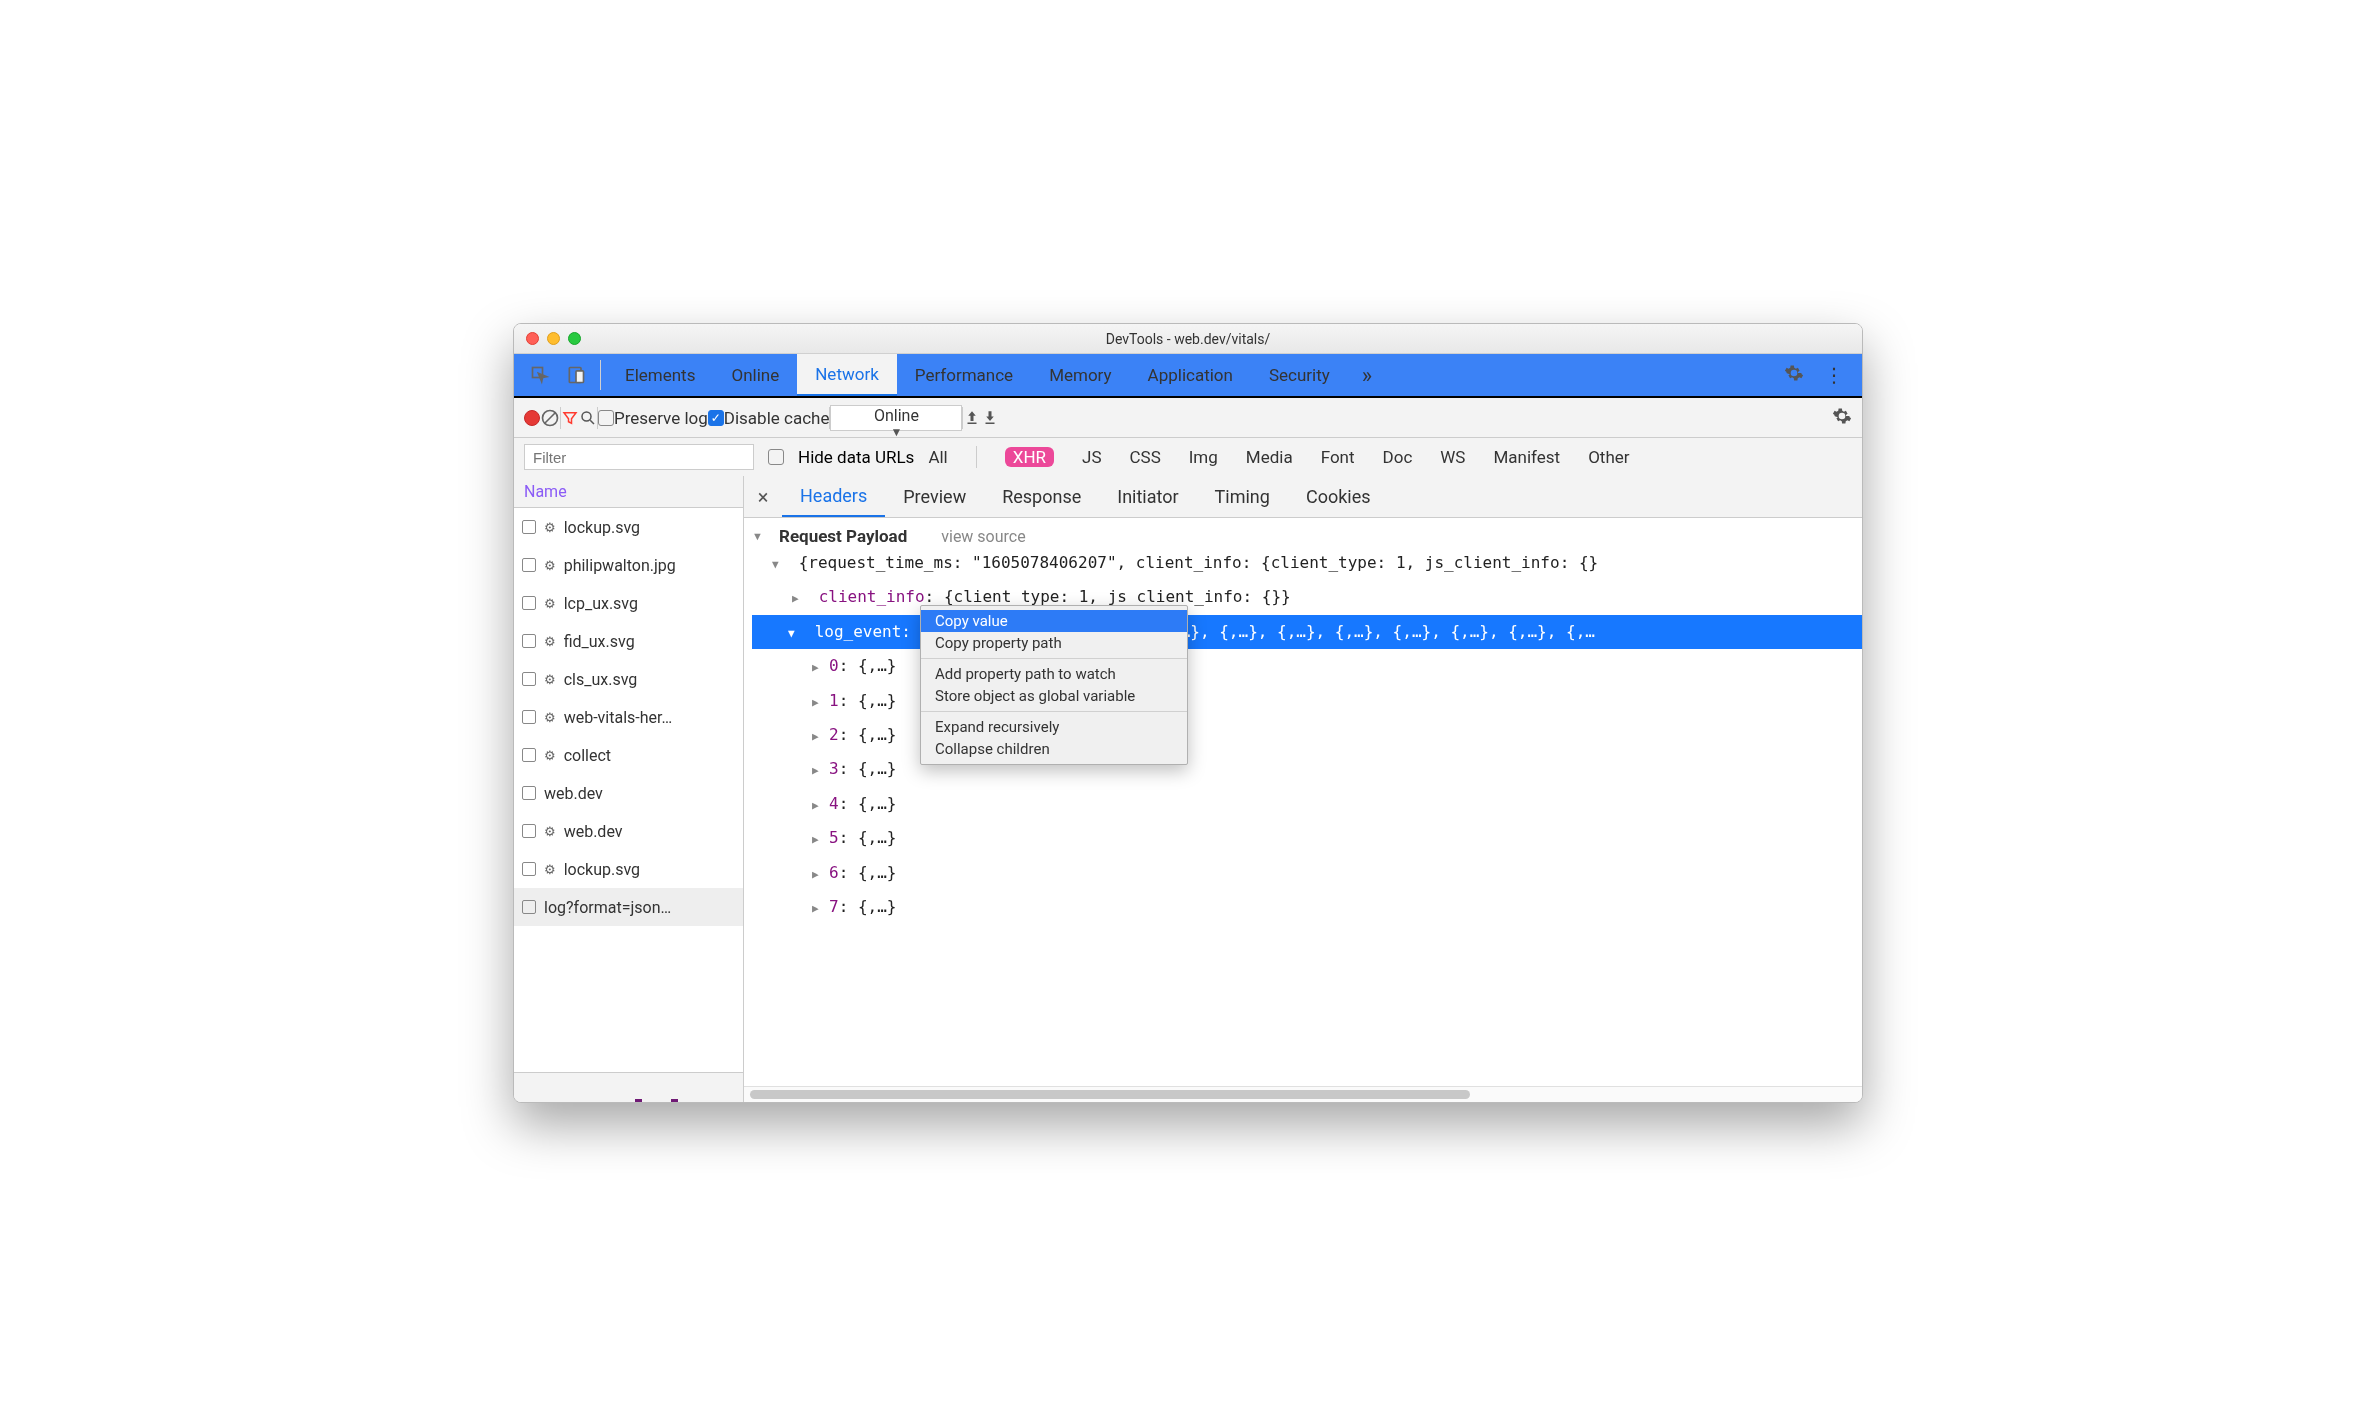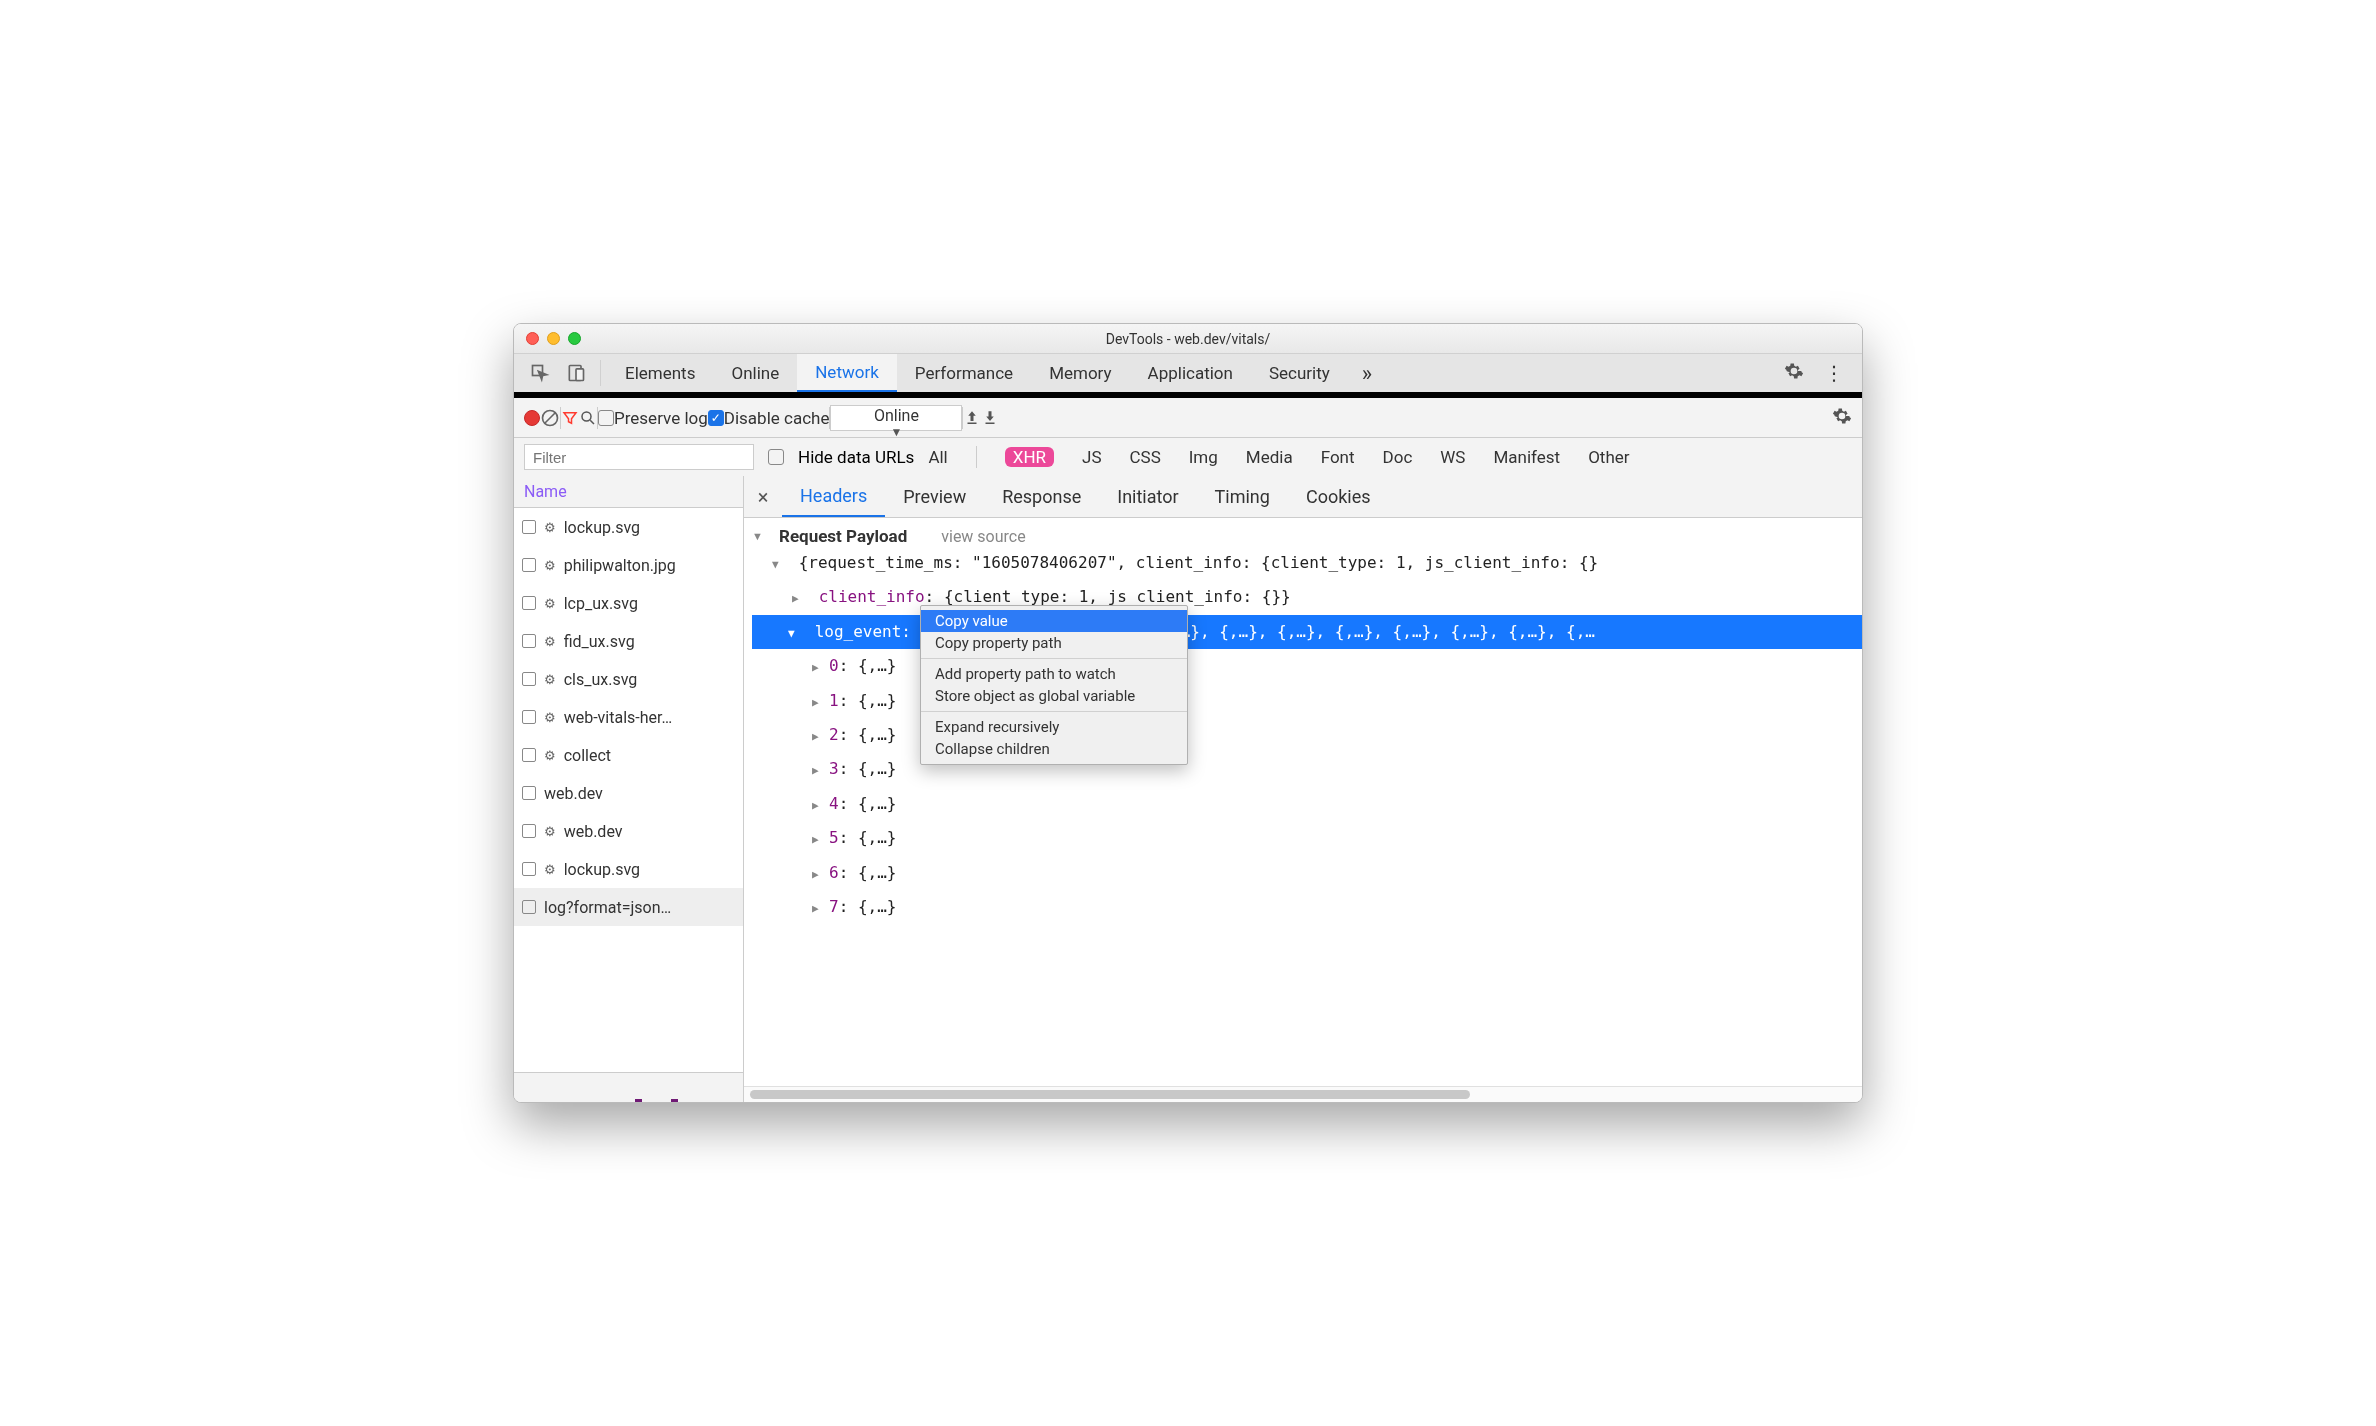--- a/index.html
+++ b/index.html
@@ -33,22 +33,22 @@
 }
 .traffic { display: flex; gap: 8px; padding-left: 12px; }
 .tl { width: 13px; height: 13px; border-radius: 50%; }
 .tl.red { background:#ff5f57; border:1px solid #e33e32; }
 .tl.yellow { background:#ffbd2e; border:1px solid #e09e1a; }
 .tl.green { background:#28c940; border:1px solid #17a62c; }
 .title { position:absolute; left:0; right:0; text-align:center; font-size:14px; color:#333; }
 
 .tabs-row {
   height: 44px;
-  background: #e5e5e5;
-  border-bottom: 6px solid #000000;
+  background: #3b82f6;
+  border-bottom: 2px solid #000000;
   display: flex;
   align-items: stretch;
   padding: 0 8px;
 }
 .select-btn { width:36px; display:flex; align-items:center; justify-content:center; color:#666; }
 .select-btn svg { width:20px; height:20px; }
 .divider { width:1px; background:#d0d0d0; margin:6px 6px; }
 .tab { padding: 0 18px; display:flex; align-items:center; font-size:17px; color:#333; cursor:pointer; }
 .tab.active { color:#1a73e8; border-bottom:2px solid #1a73e8; background:#f3f3f3; }
 .overflow { padding:0 14px; display:flex; align-items:center; font-size:22px; color:#333; }

